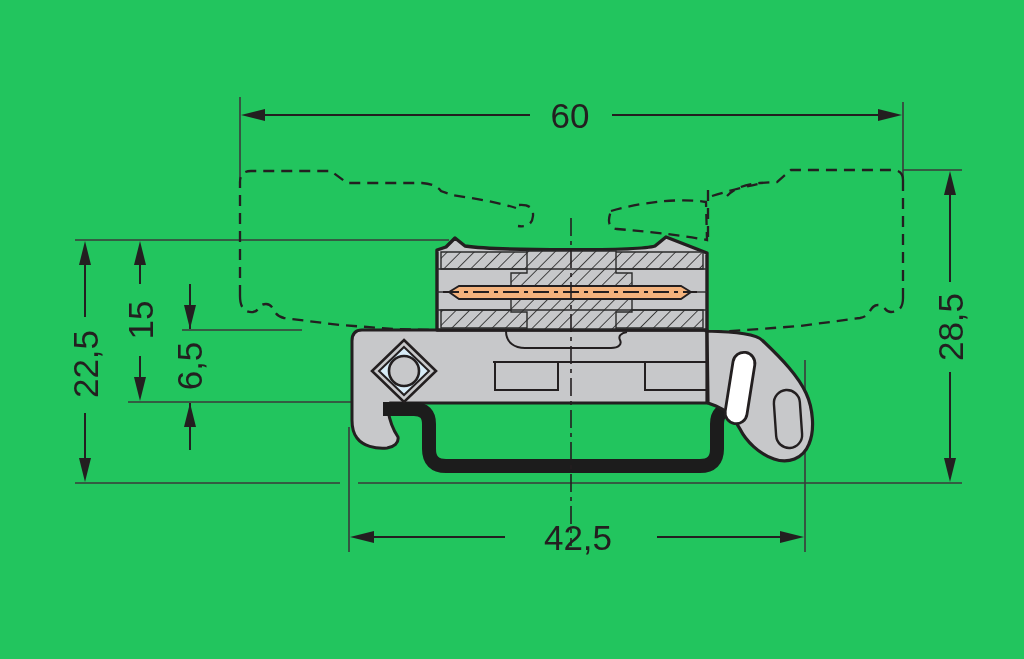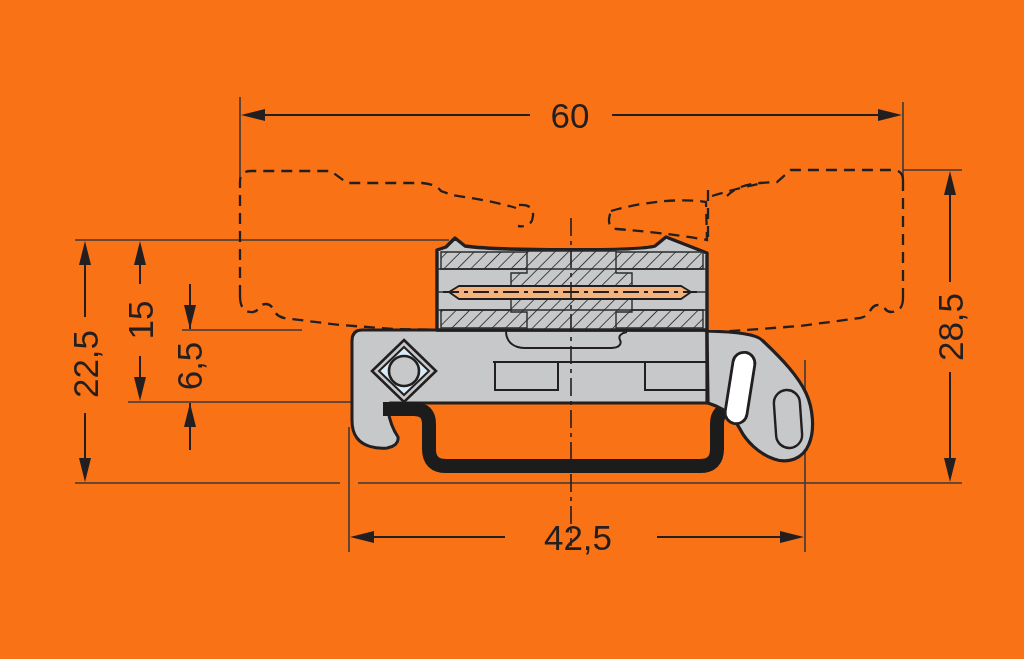--- a/index.html
+++ b/index.html
@@ -1,16 +1,16 @@
 <!DOCTYPE html>
 <html><head>
 <meta charset="utf-8">
 <style>
   html,body{margin:0;padding:0;background:#ffffff;}
-  .stage{position:relative;width:1024px;height:659px;background:#f97316;overflow:hidden;
+  .stage{position:relative;width:1024px;height:659px;background:#22c55e;overflow:hidden;
          font-family:"Liberation Sans", sans-serif;text-decoration:underline;}
   svg{display:block;}
   text{font-family:"Liberation Sans", sans-serif;}
 </style>
 </head>
 <body>
 
 <div class="stage">
 <svg width="1024" height="659" viewBox="0 0 1024 659">
   <defs>

